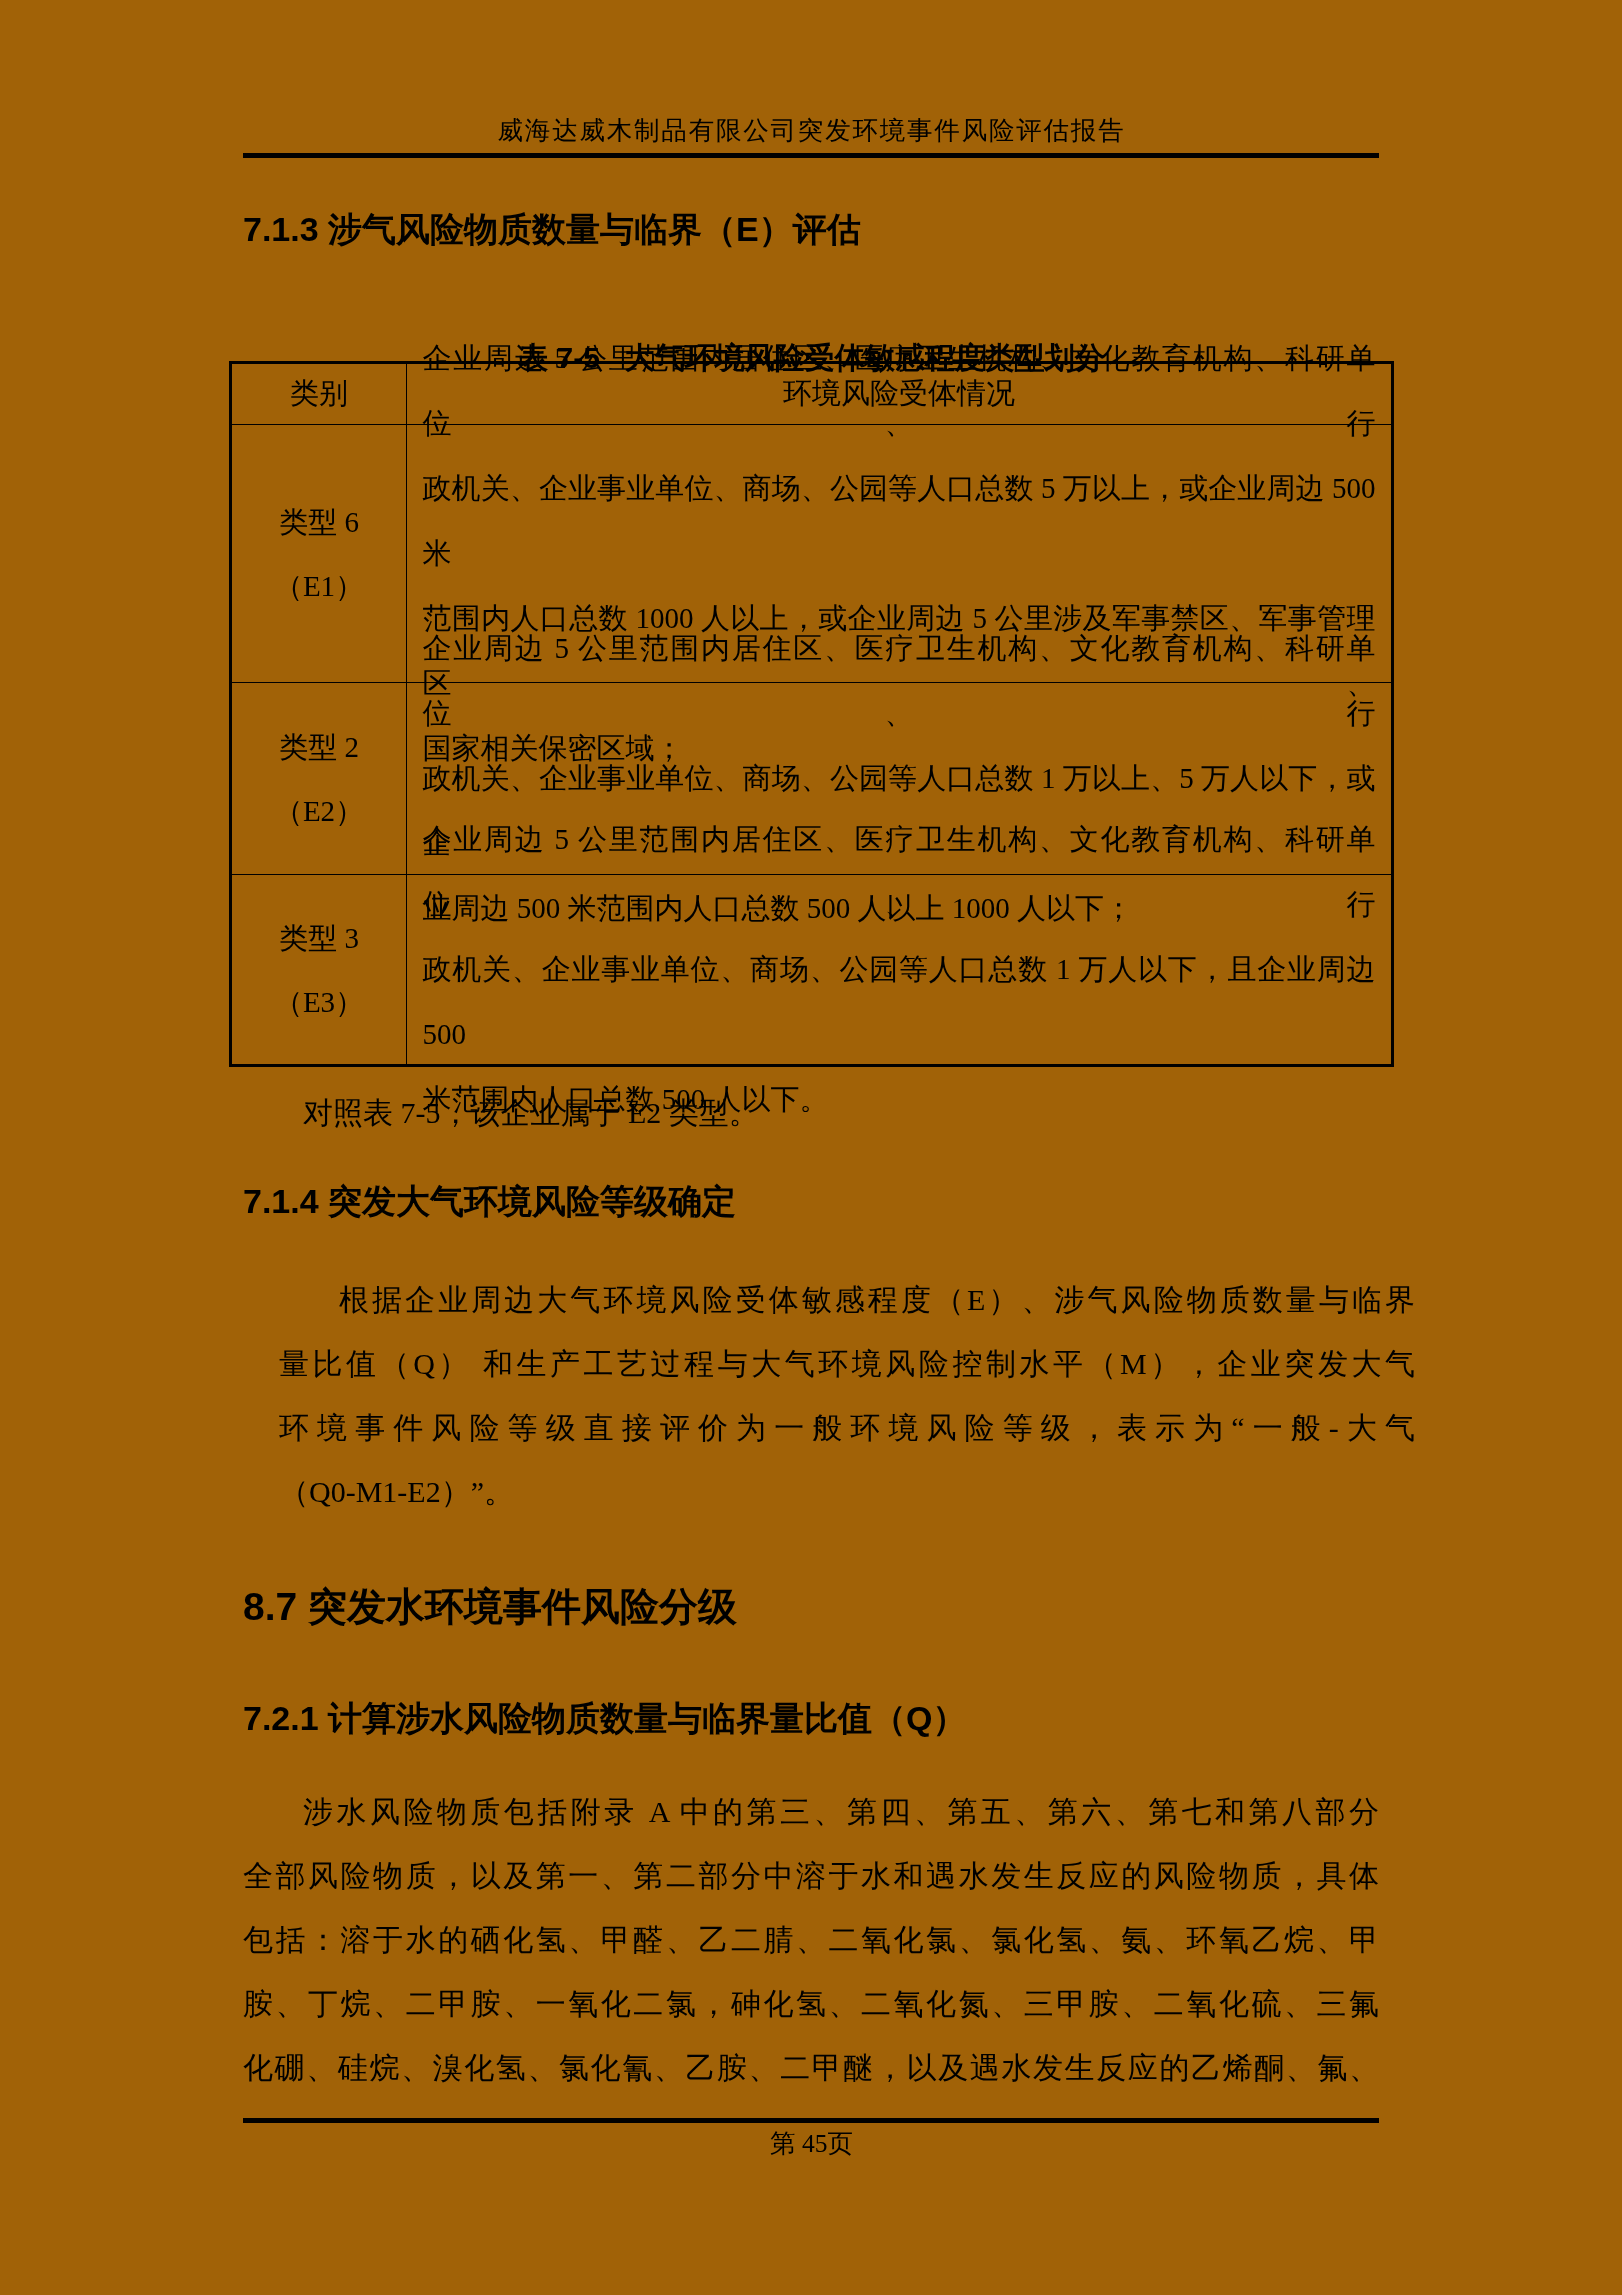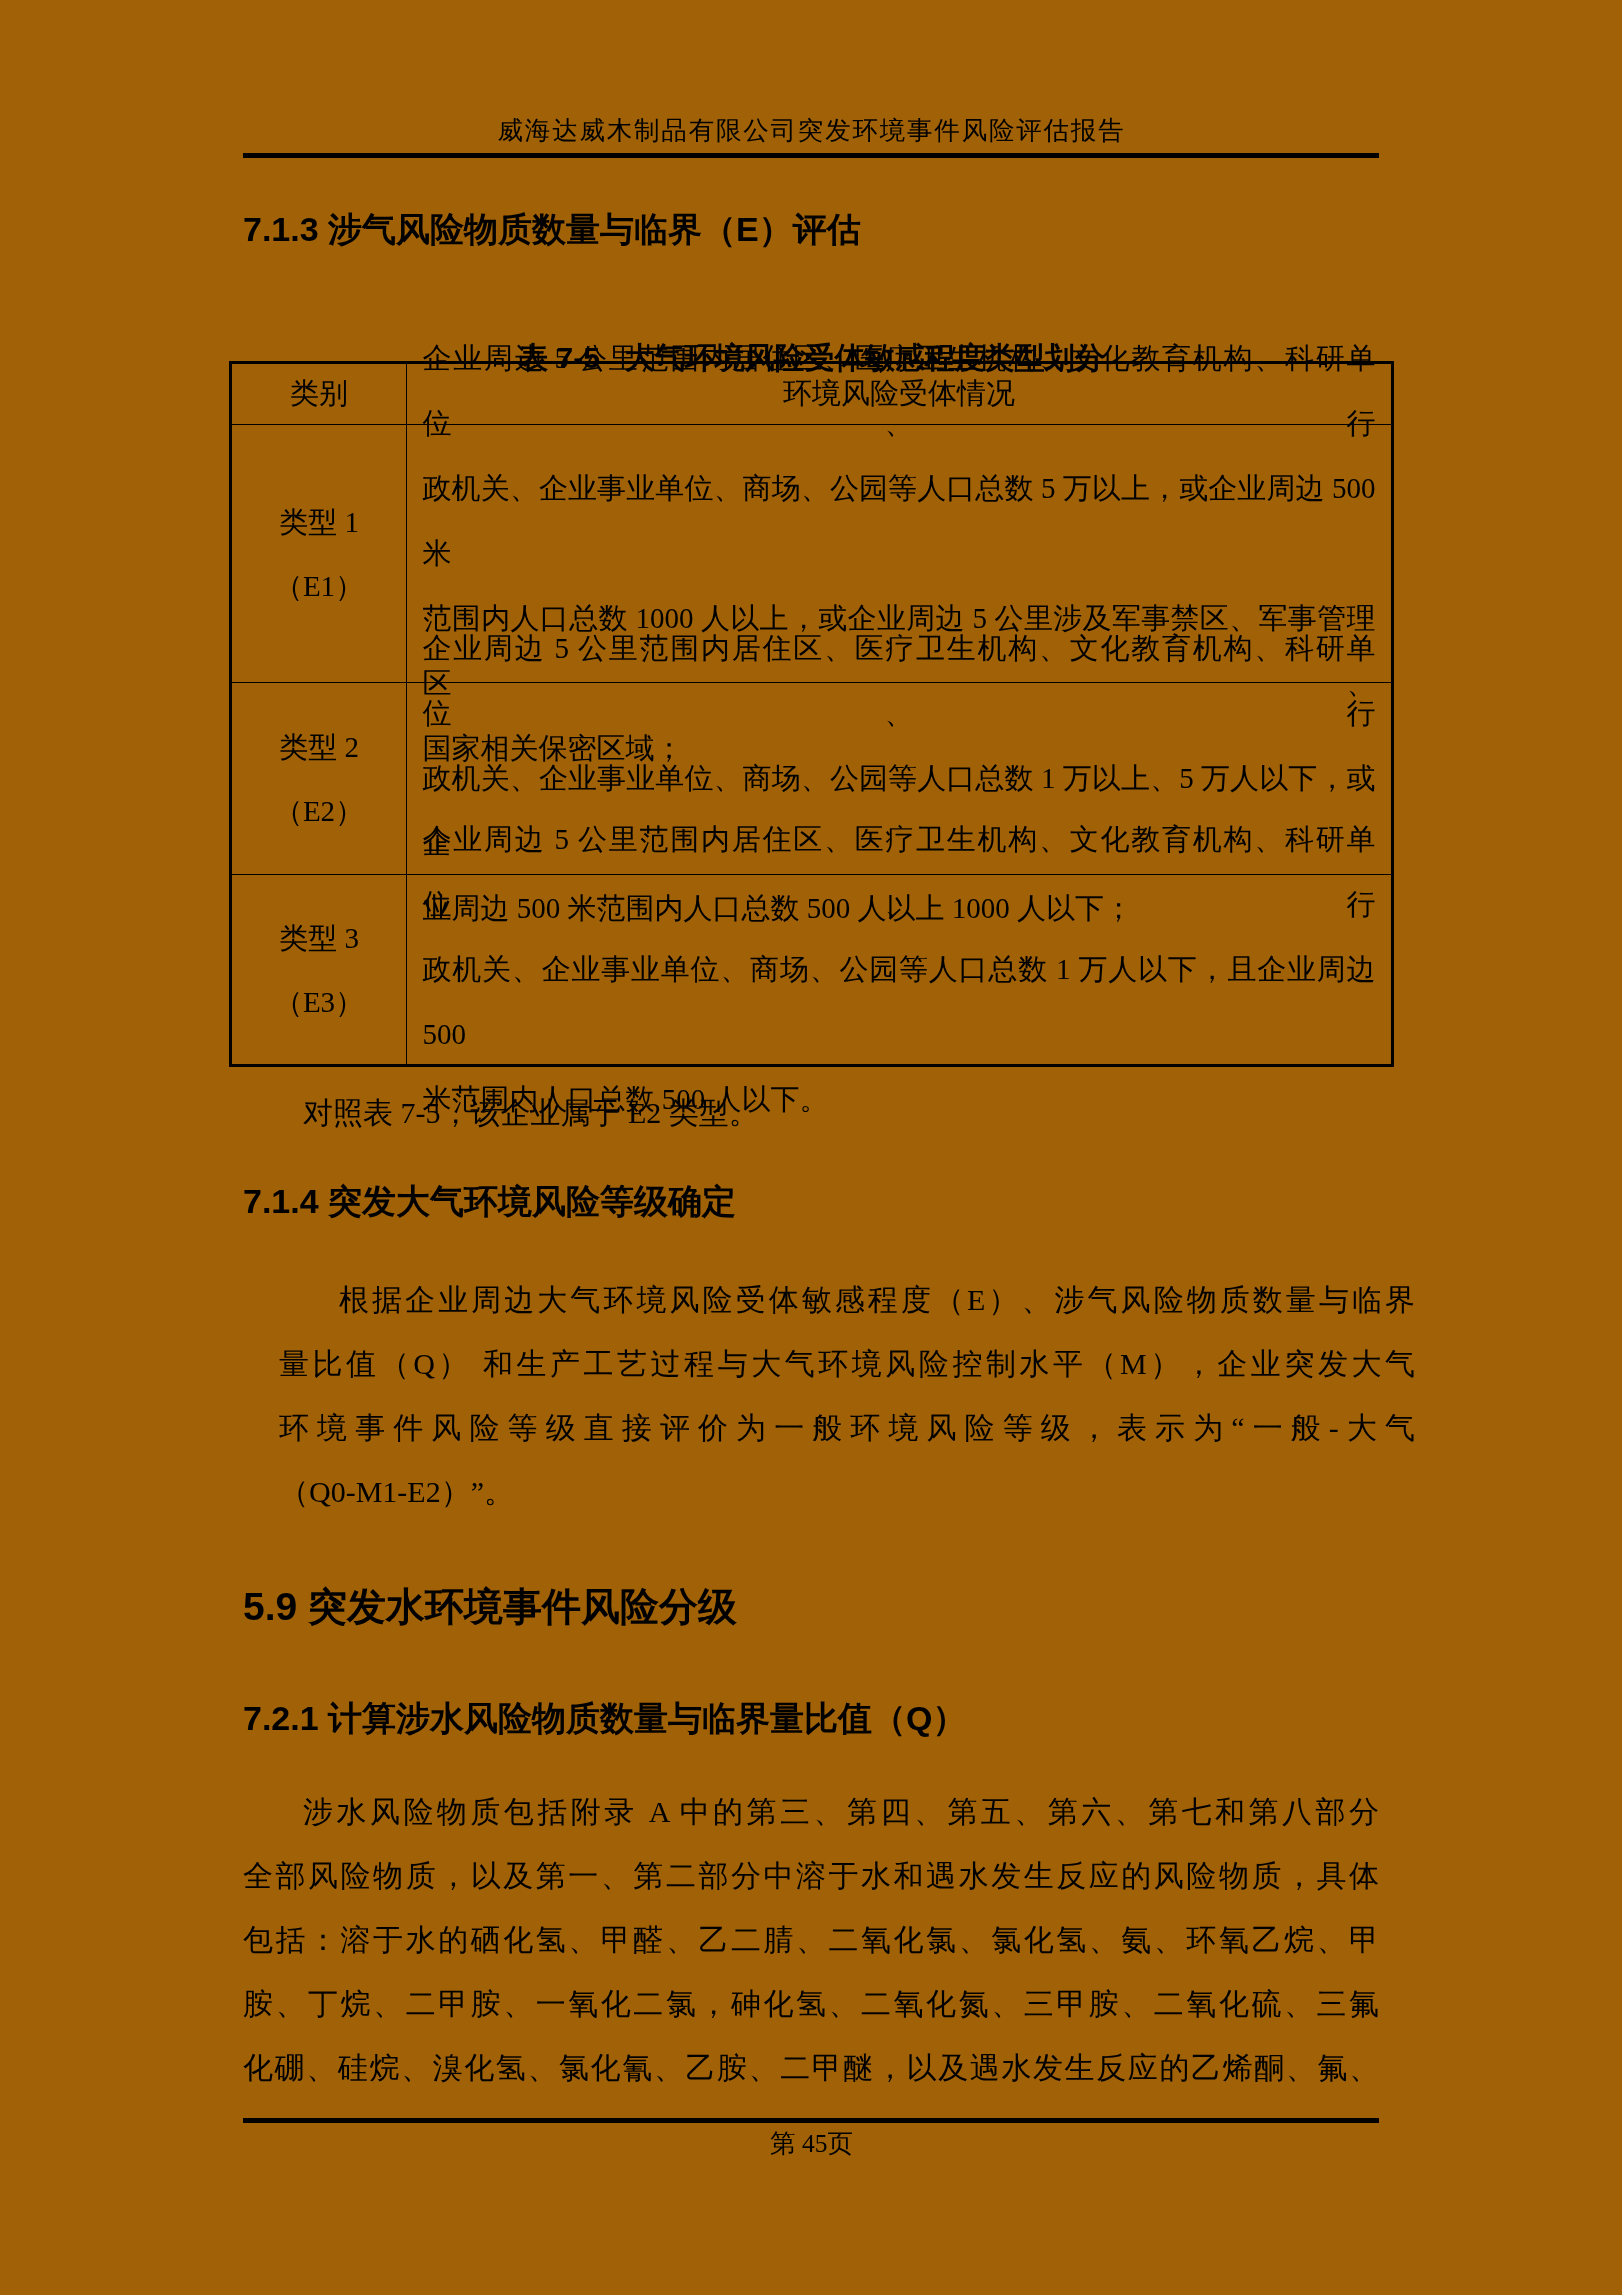--- a/index.html
+++ b/index.html
@@ -80,21 +80,21 @@
 
   <div class="abs h3 h713">7.1.3 涉气风险物质数量与临界（E）评估</div>
 
   <div class="abs center tcaption">表 7-5   大气环境风险受体敏感程度类型划分</div>
 
   <div class="abs rtable">
     <div class="tcell hrow col1 bline hcell">类别</div>
     <div class="tcell hrow bline hcell">环境风险受体情况</div>
 
     <div class="tcell r1 col1 bline label">
-        <div class="tline">类型 1</div>
+        <div class="tline">类型 6</div>
         <div class="tline tline-last">（E1）</div>
       </div>
     <div class="tcell r1 bline desc">
         <div class="tline">企业周边 5 公里范围内居住区、医疗卫生机构、文化教育机构、科研单位、行</div>
         <div class="tline">政机关、企业事业单位、商场、公园等人口总数 5 万以上，或企业周边 500 米</div>
         <div class="tline">范围内人口总数 1000 人以上，或企业周边 5 公里涉及军事禁区、军事管理区、</div>
         <div class="tline tline-last">国家相关保密区域；</div>
       </div>
 
     <div class="tcell r2 col1 bline label">
@@ -121,21 +121,21 @@
   <div class="abs para p-after-table">对照表 7-5，该企业属于 E2 类型。</div>
 
   <div class="abs h3 h714">7.1.4 突发大气环境风险等级确定</div>
   <div class="abs para p714">
       <div class="tline">根据企业周边大气环境风险受体敏感程度（E）、涉气风险物质数量与临界</div>
       <div class="tline">量比值（Q） 和生产工艺过程与大气环境风险控制水平（M），企业突发大气</div>
       <div class="tline">环境事件风险等级直接评价为一般环境风险等级，表示为“一般-大气</div>
       <div class="tline tline-last">（Q0-M1-E2）”。</div>
     </div>
 
-  <div class="abs h2">5.9 突发水环境事件风险分级</div>
+  <div class="abs h2">8.7 突发水环境事件风险分级</div>
 
   <div class="abs h3 h721">7.2.1 计算涉水风险物质数量与临界量比值（Q）</div>
   <div class="abs para p721">
       <div class="tline">涉水风险物质包括附录 A 中的第三、第四、第五、第六、第七和第八部分</div>
       <div class="tline">全部风险物质，以及第一、第二部分中溶于水和遇水发生反应的风险物质，具体</div>
       <div class="tline">包括：溶于水的硒化氢、甲醛、乙二腈、二氧化氯、氯化氢、氨、环氧乙烷、甲</div>
       <div class="tline">胺、丁烷、二甲胺、一氧化二氯，砷化氢、二氧化氮、三甲胺、二氧化硫、三氟</div>
       <div class="tline">化硼、硅烷、溴化氢、氯化氰、乙胺、二甲醚，以及遇水发生反应的乙烯酮、氟、</div>
     </div>
 

